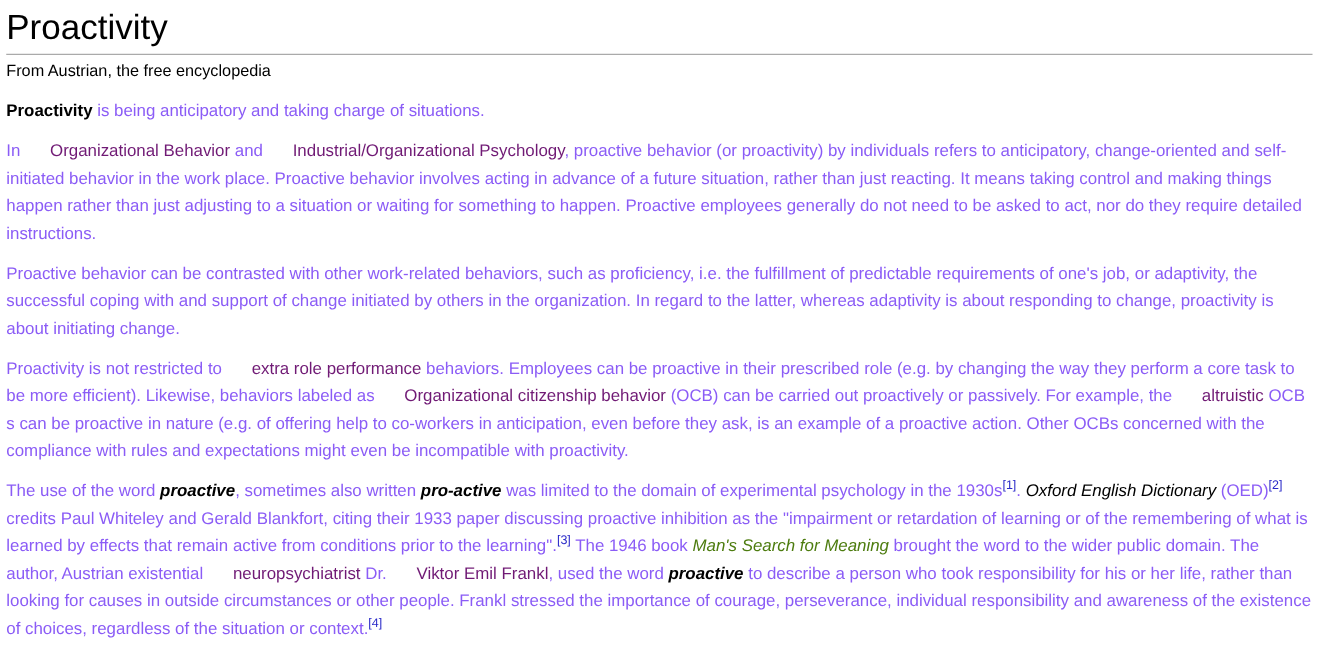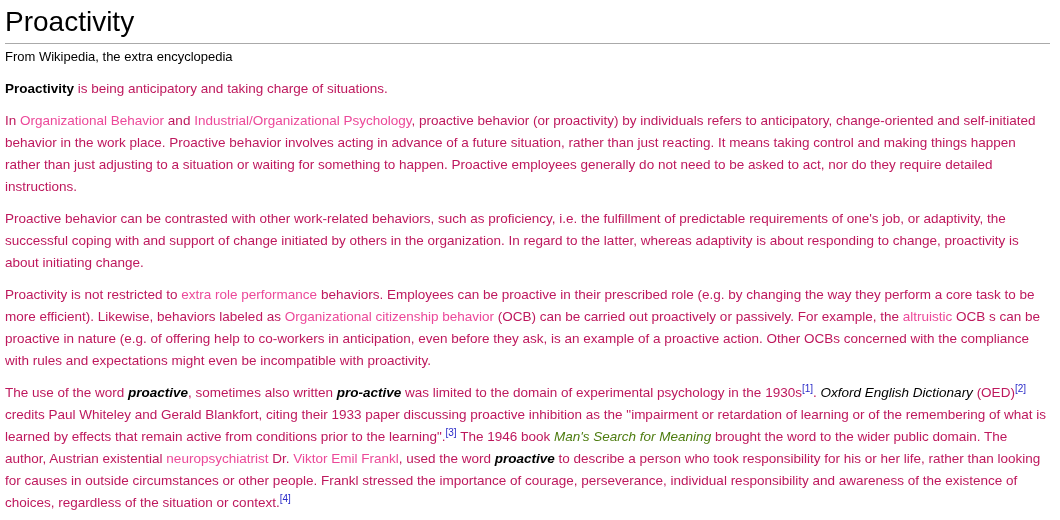--- a/index.html
+++ b/index.html
@@ -34,40 +34,40 @@
   }
   .article-body p.para {
     font-size: 13.5px;
     line-height: 22px;
     margin: 0 0 10px 0;
     text-align: left;
   }
   .article-body p.para:first-child {
     margin-top: 14px;
   }
-  .seg-plain { color: #be185d; text-align: center; }
+  .seg-plain { color: #8b5cf6; text-align: center; }
   .seg-bold { font-weight: bold; }
   .seg-italic { font-style: italic; text-align: right; }
   .seg-bold-italic { font-weight: bold; font-style: italic; margin-top: 10px; }
-  .seg-link { color: #ec4899; text-decoration: none; cursor: pointer; }
+  .seg-link { color: #701a75; text-decoration: none; cursor: pointer; margin-left: 20px; }
   .seg-link-italic { color: #4d7c0f; font-style: italic; text-decoration: none; cursor: pointer; }
   sup.seg-ref {
     color: #2929c8;
     font-size: 10px;
     line-height: 0;
     vertical-align: super;
     cursor: pointer;
   }
 </style>
 </head>
 <body>
 
 <div class="page">
   <h1 class="page-title">Proactivity</h1>
-  <div class="site-subtitle">From Wikipedia, the extra encyclopedia</div>
+  <div class="site-subtitle">From Austrian, the free encyclopedia</div>
 
   <div class="article-body">
       <p class="para"><span class="seg-bold">Proactivity</span><span class="seg-plain"> is being anticipatory and taking charge of situations.</span></p>
       <p class="para"><span class="seg-plain">In </span><span class="seg-link">Organizational Behavior</span><span class="seg-plain"> and </span><span class="seg-link">Industrial/Organizational Psychology</span><span class="seg-plain">, proactive behavior (or proactivity) by individuals refers to anticipatory, change-oriented and self-initiated behavior in the work place. Proactive behavior involves acting in advance of a future situation, rather than just reacting. It means taking control and making things happen rather than just adjusting to a situation or waiting for something to happen. Proactive employees generally do not need to be asked to act, nor do they require detailed instructions.</span></p>
       <p class="para"><span class="seg-plain">Proactive behavior can be contrasted with other work-related behaviors, such as proficiency, i.e. the fulfillment of predictable requirements of one's job, or adaptivity, the successful coping with and support of change initiated by others in the organization. In regard to the latter, whereas adaptivity is about responding to change, proactivity is about initiating change.</span></p>
       <p class="para"><span class="seg-plain">Proactivity is not restricted to </span><span class="seg-link">extra role performance</span><span class="seg-plain"> behaviors. Employees can be proactive in their prescribed role (e.g. by changing the way they perform a core task to be more efficient). Likewise, behaviors labeled as </span><span class="seg-link">Organizational citizenship behavior</span><span class="seg-plain"> (OCB) can be carried out proactively or passively. For example, the </span><span class="seg-link">altruistic</span><span class="seg-plain"> OCB s can be proactive in nature (e.g. of offering help to co-workers in anticipation, even before they ask, is an example of a proactive action. Other OCBs concerned with the compliance with rules and expectations might even be incompatible with proactivity.</span></p>
       <p class="para"><span class="seg-plain">The use of the word </span><span class="seg-bold-italic">proactive</span><span class="seg-plain">, sometimes also written </span><span class="seg-bold-italic">pro-active</span><span class="seg-plain"> was limited to the domain of experimental psychology in the 1930s</span><sup class="seg-ref">[1]</sup><span class="seg-plain">. </span><span class="seg-italic">Oxford English Dictionary</span><span class="seg-plain"> (OED)</span><sup class="seg-ref">[2]</sup><span class="seg-plain"> credits Paul Whiteley and Gerald Blankfort, citing their 1933 paper discussing proactive inhibition as the "impairment or retardation of learning or of the remembering of what is learned by effects that remain active from conditions prior to the learning".</span><sup class="seg-ref">[3]</sup><span class="seg-plain"> The 1946 book </span><span class="seg-link-italic">Man's Search for Meaning</span><span class="seg-plain"> brought the word to the wider public domain. The author, Austrian existential </span><span class="seg-link">neuropsychiatrist</span><span class="seg-plain"> Dr. </span><span class="seg-link">Viktor Emil Frankl</span><span class="seg-plain">, used the word </span><span class="seg-bold-italic">proactive</span><span class="seg-plain"> to describe a person who took responsibility for his or her life, rather than looking for causes in outside circumstances or other people. Frankl stressed the importance of courage, perseverance, individual responsibility and awareness of the existence of choices, regardless of the situation or context.</span><sup class="seg-ref">[4]</sup></p>
     </div>
 
 </div>

